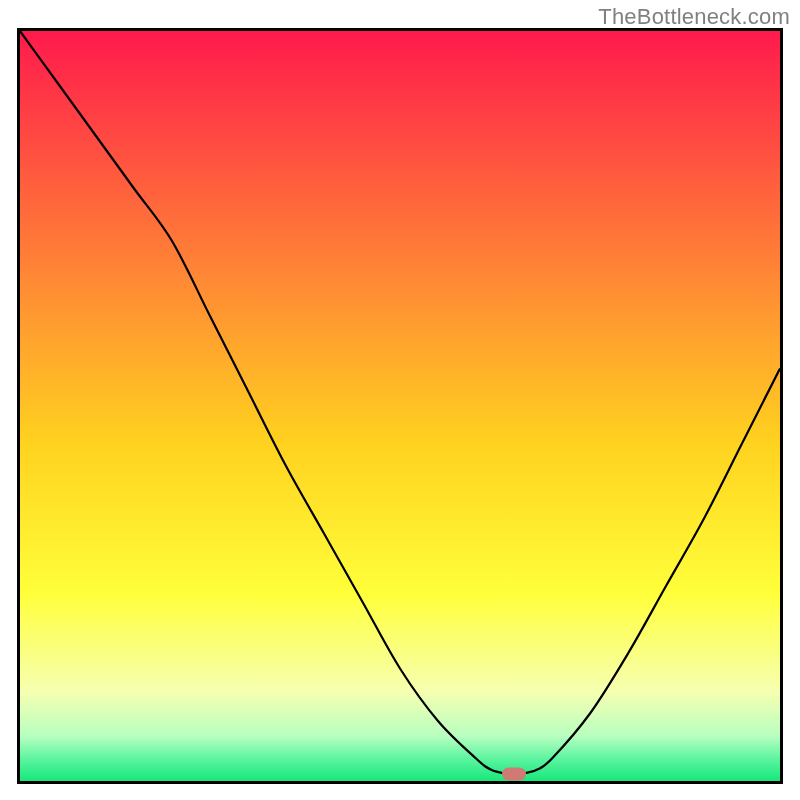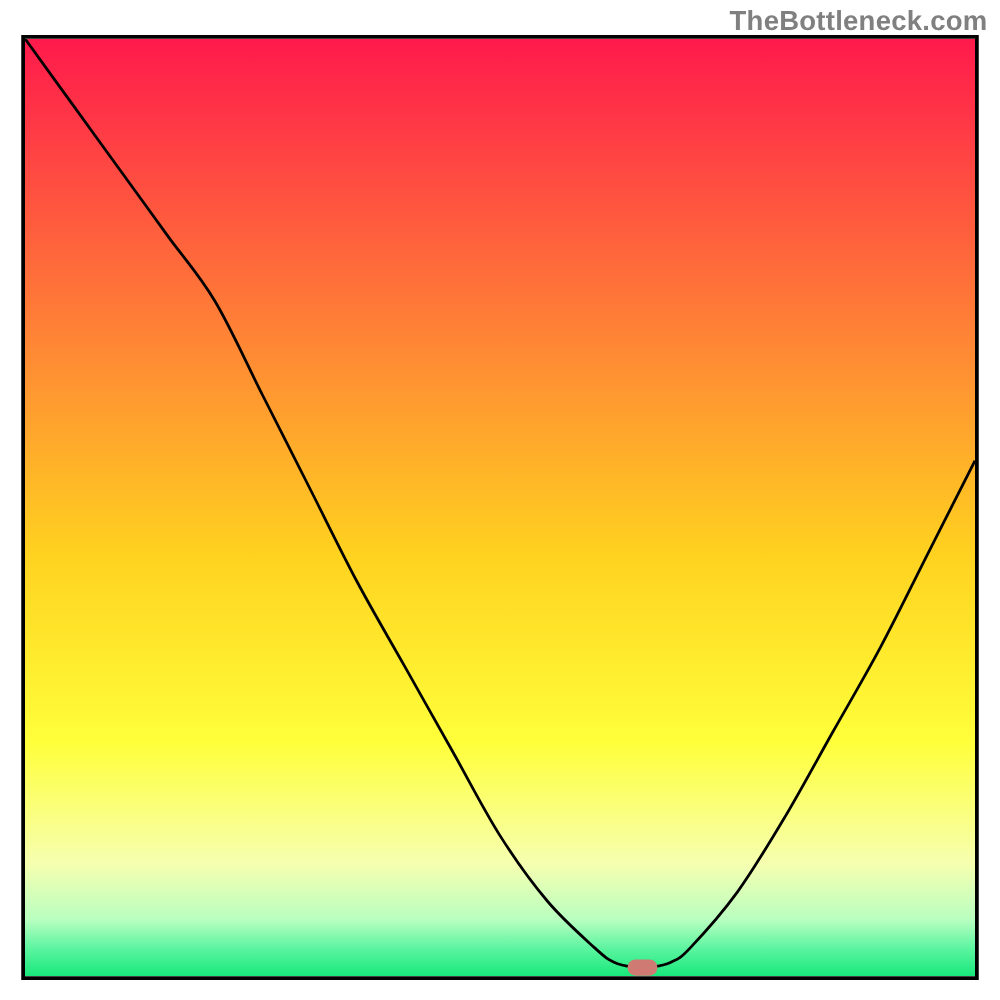--- a/index.html
+++ b/index.html
@@ -13,21 +13,21 @@
   .container {
     position: relative;
     width: 800px;
     height: 800px;
   }
   .watermark {
     position: absolute;
     top: 4px;
     right: 10px;
     font-size: 22px;
-    font-weight: bold;
+    font-weight: normal;
     color: #808080;
     letter-spacing: 0.2px;
     z-index: 5;
   }
   .plot-box {
     position: absolute;
     left: 17px;
     top: 28px;
     width: 766px;
     height: 756px;

